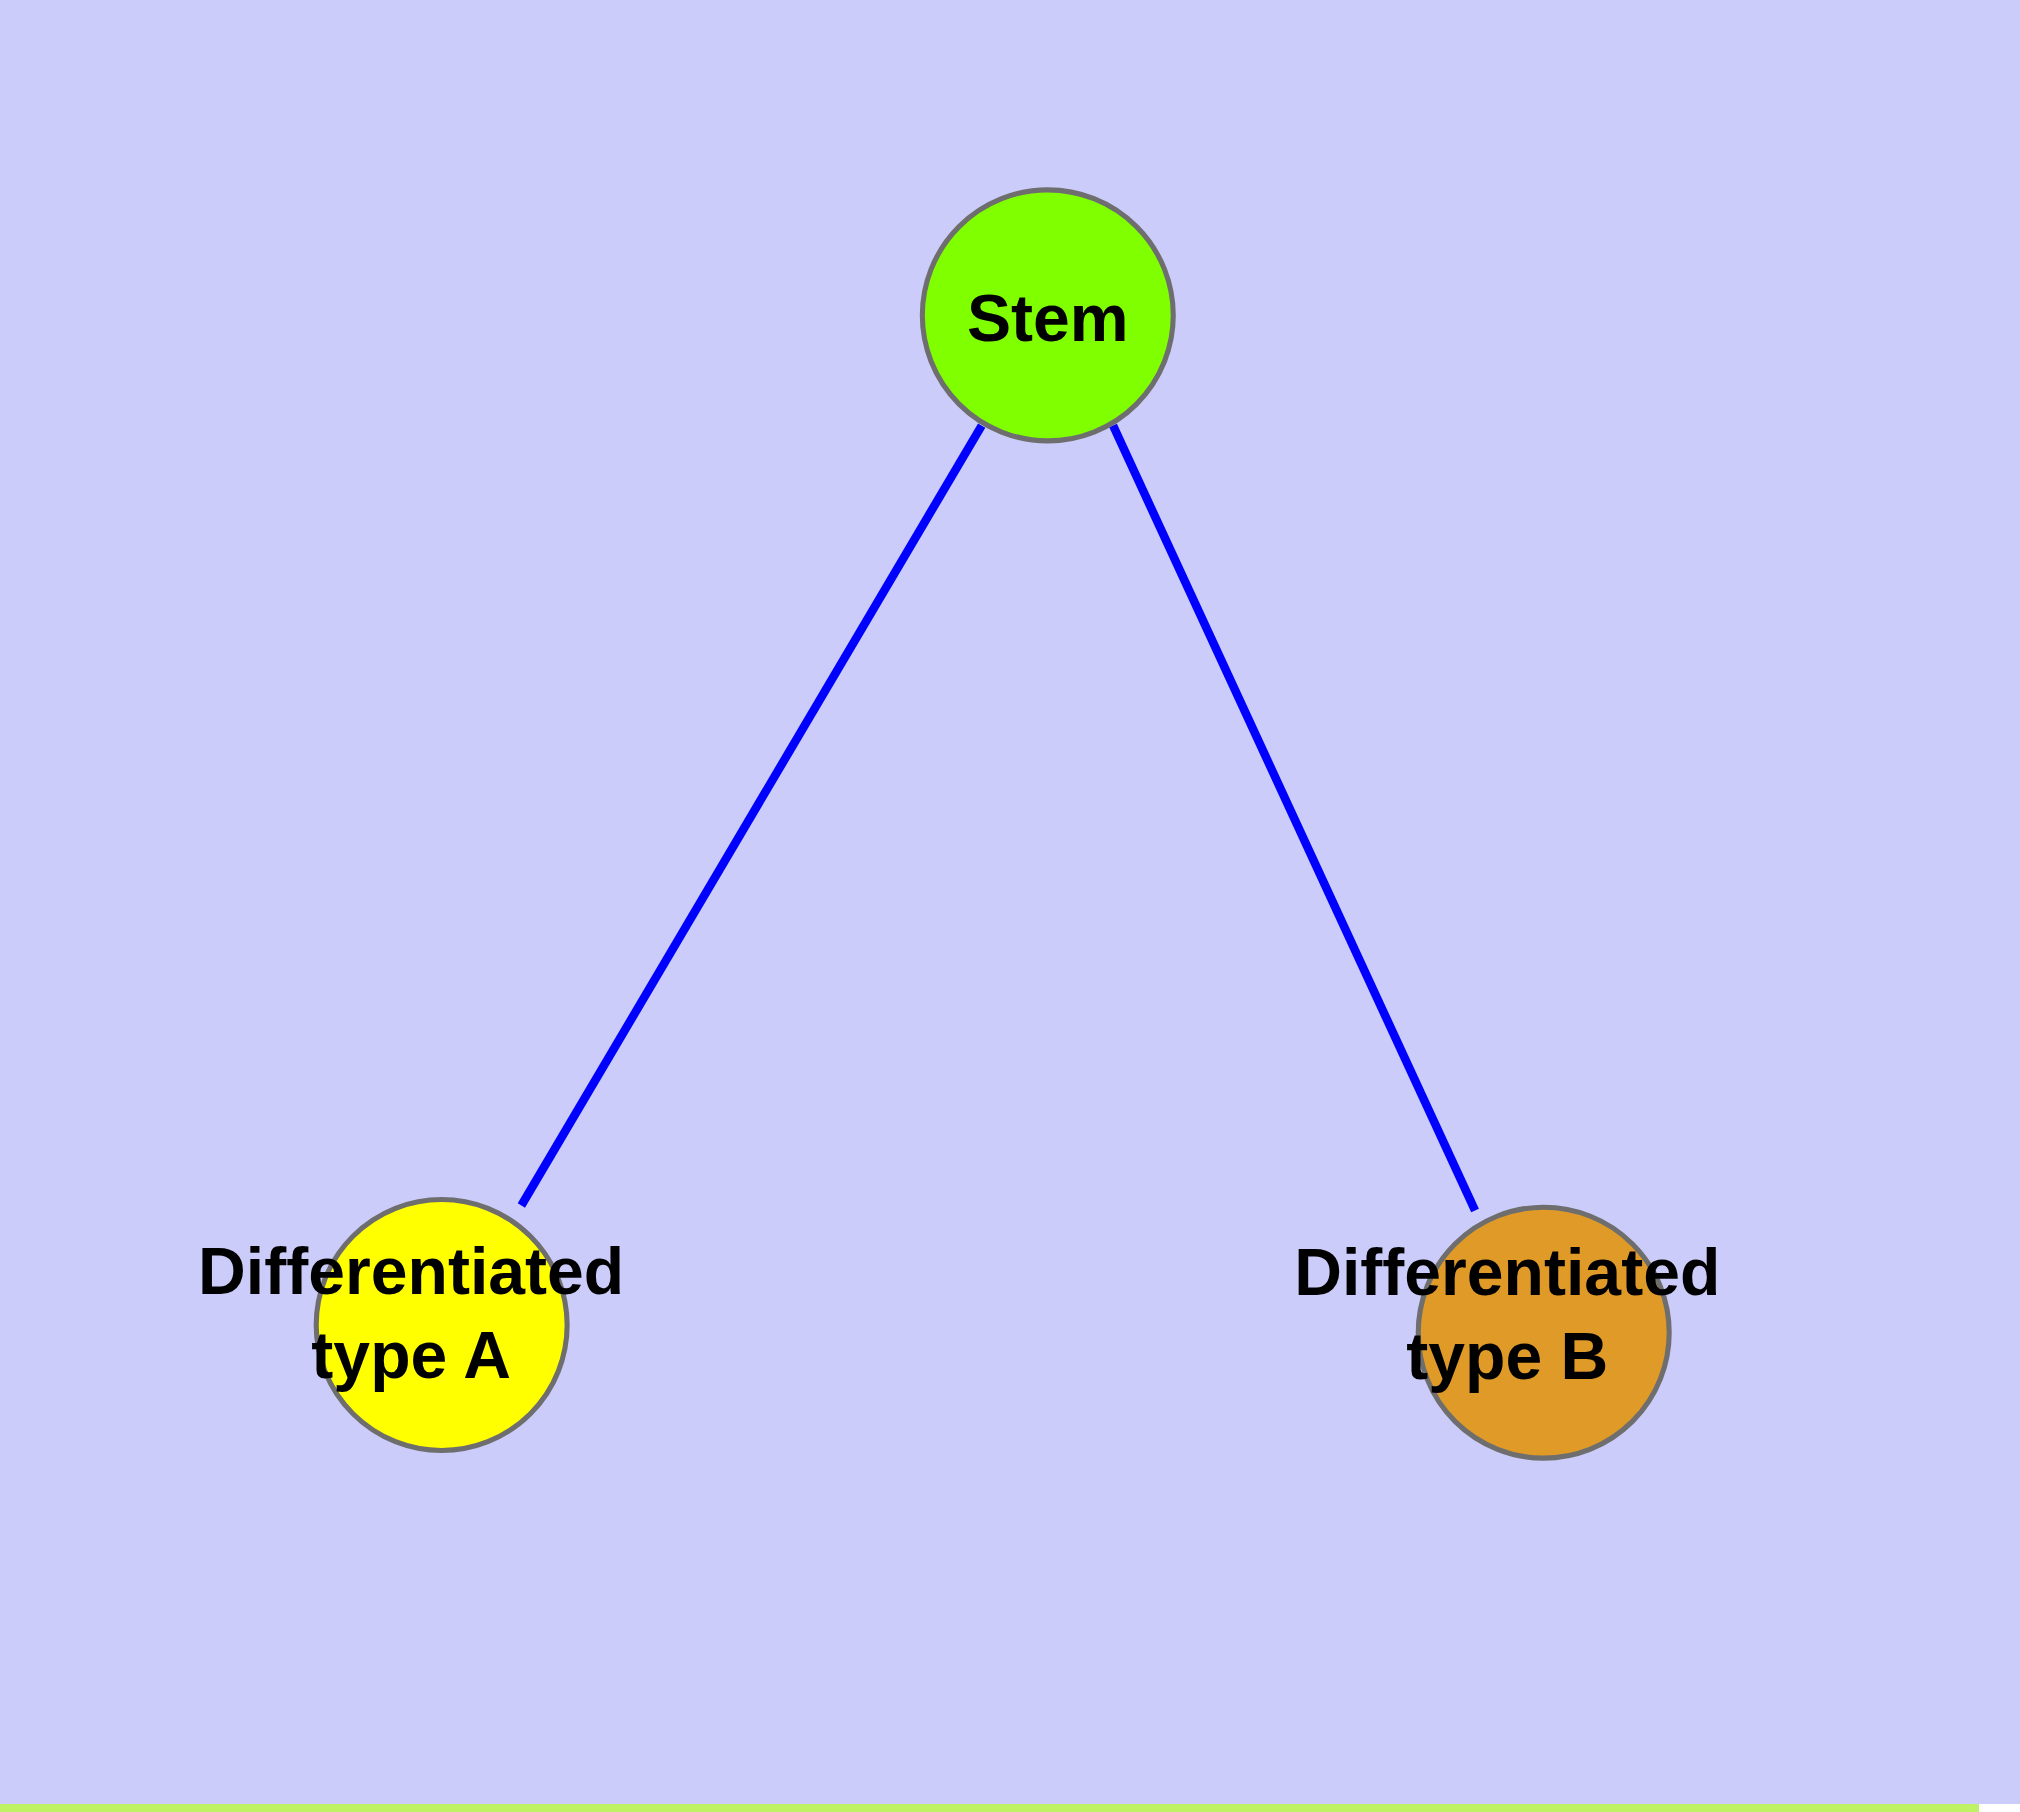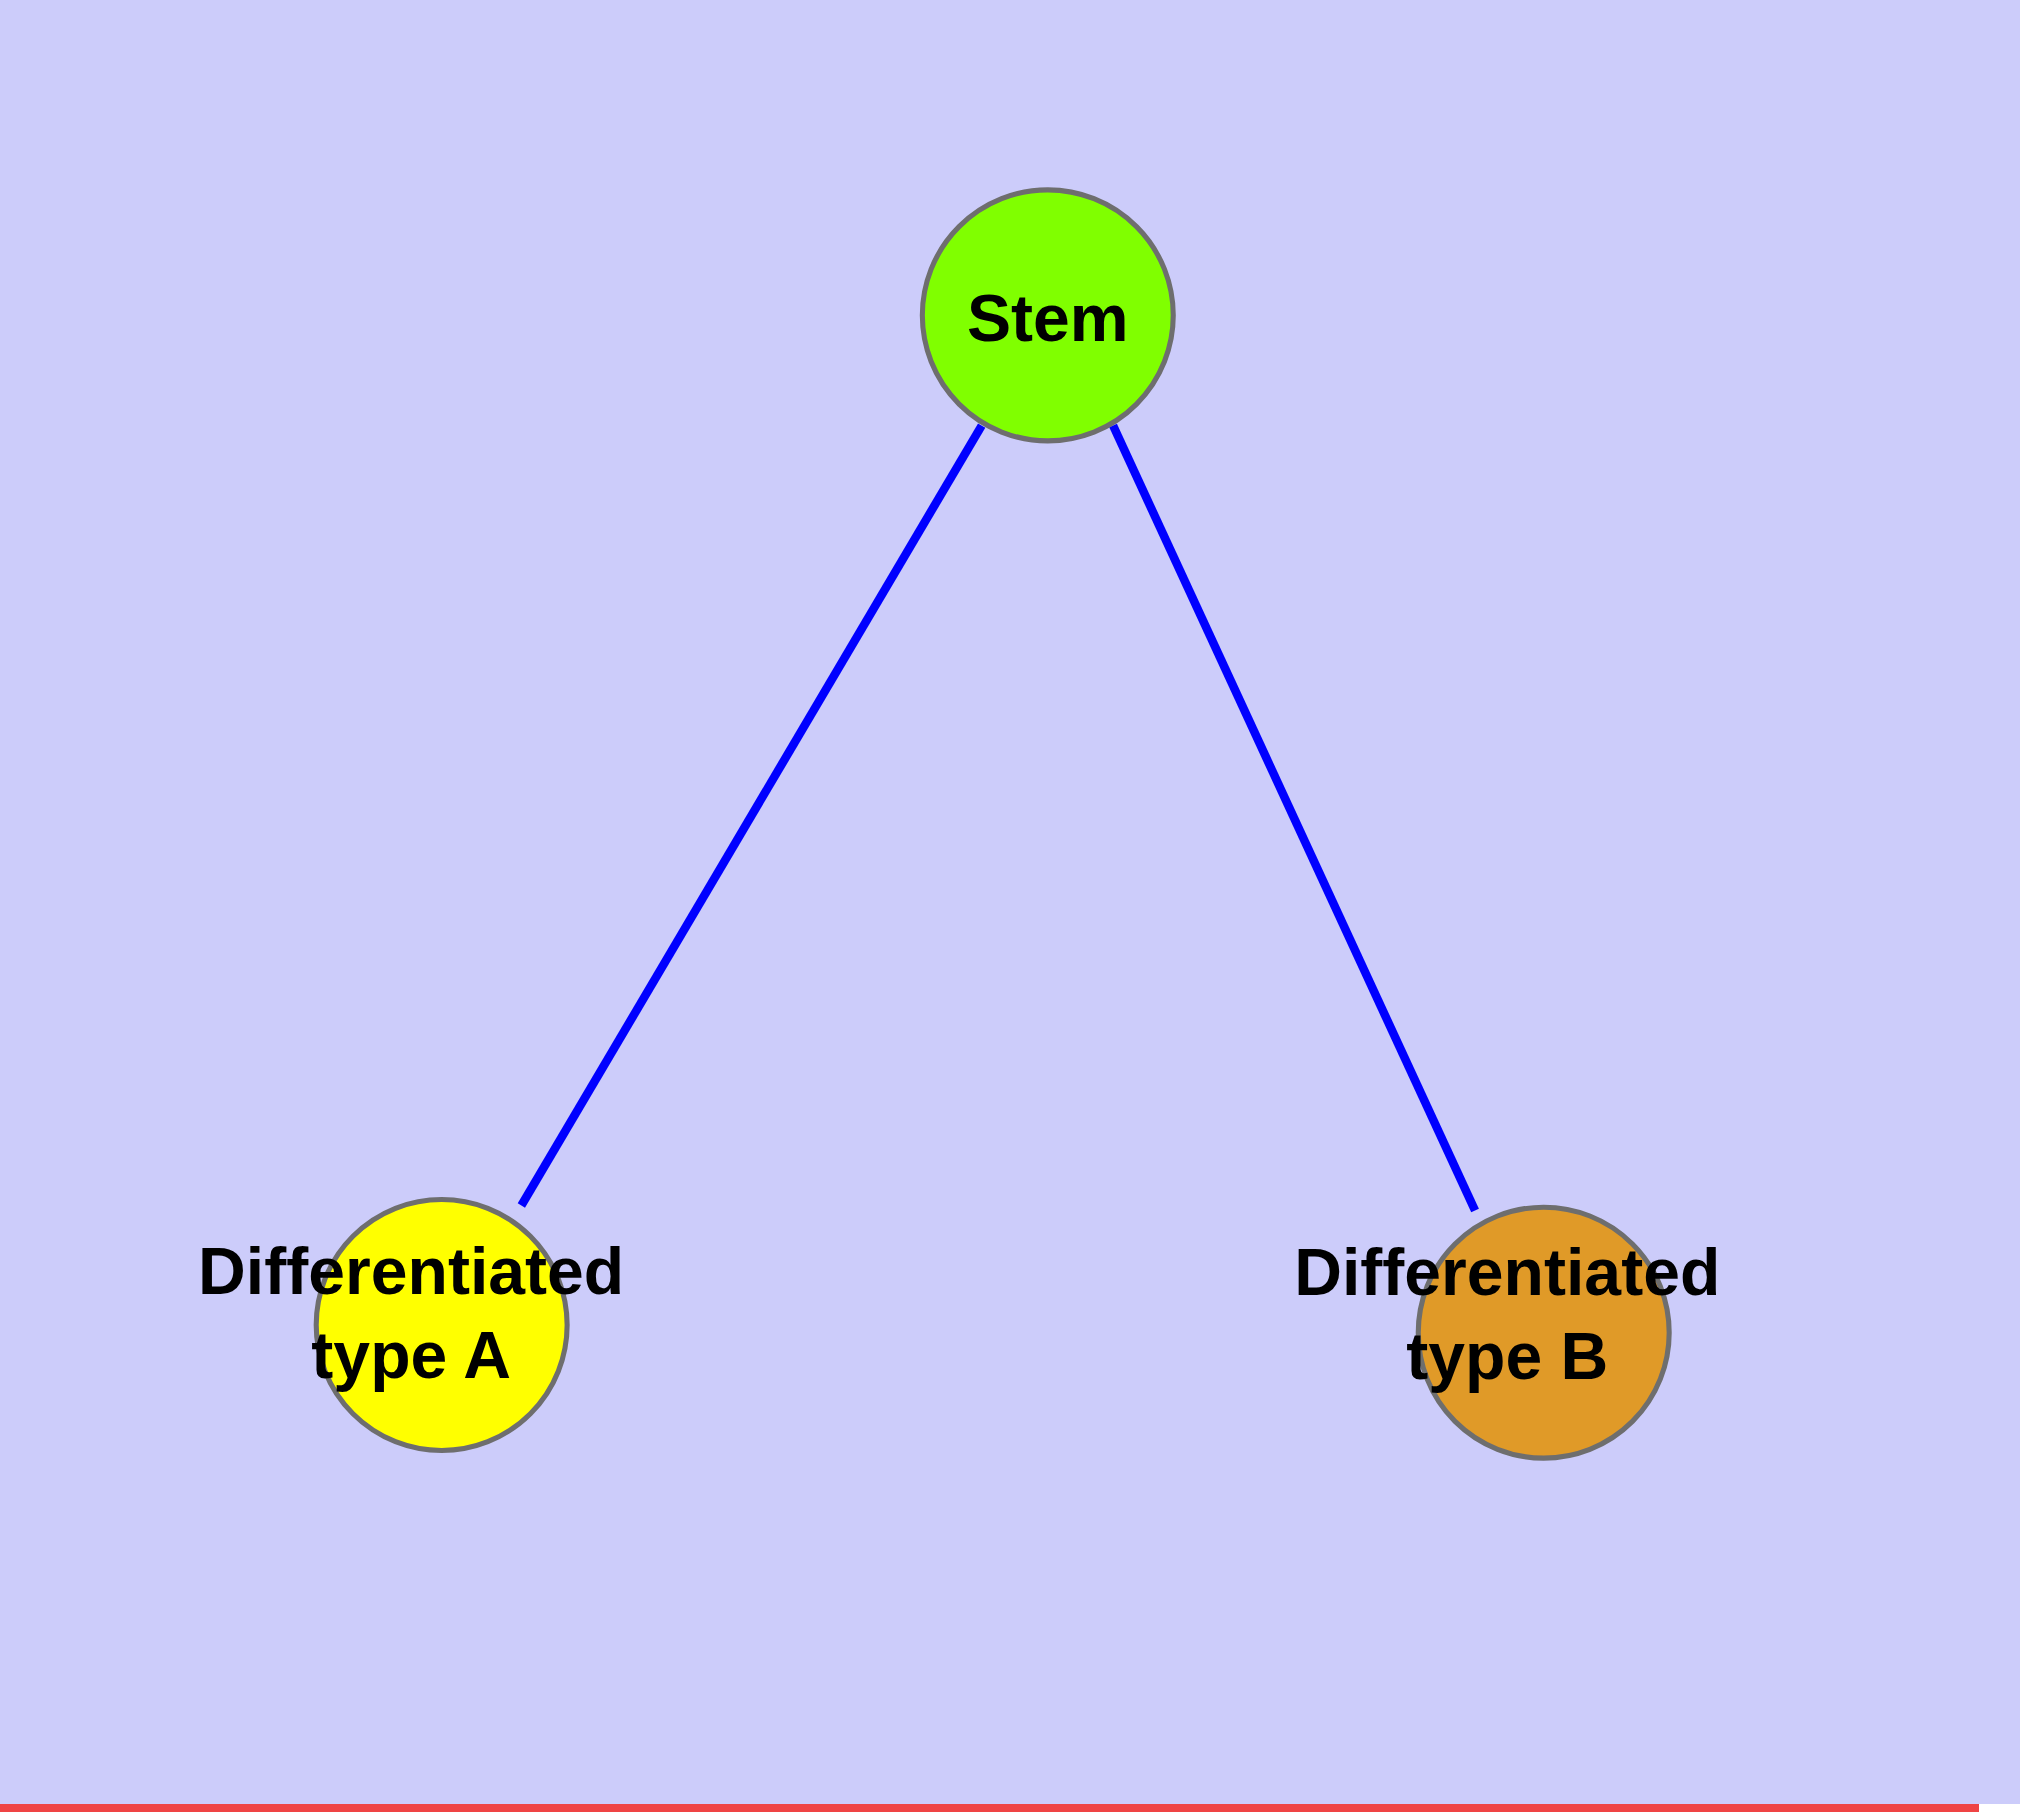--- a/index.html
+++ b/index.html
@@ -10,21 +10,21 @@
   body {
     width: 2021px;
     height: 1812px;
     overflow: hidden;
     font-family: "Liberation Sans", sans-serif;
   }
   #graph-canvas {
     position: relative;
     width: 1979px;
     height: 1812px;
-    background: #ef4444;
+    background: #bef264;
   }
   #graph-plot {
     position: absolute;
     left: 0;
     top: 0;
     width: 2021px;
     height: 1804px;
     background: #ccccfa;
   }
   #graph-svg {

